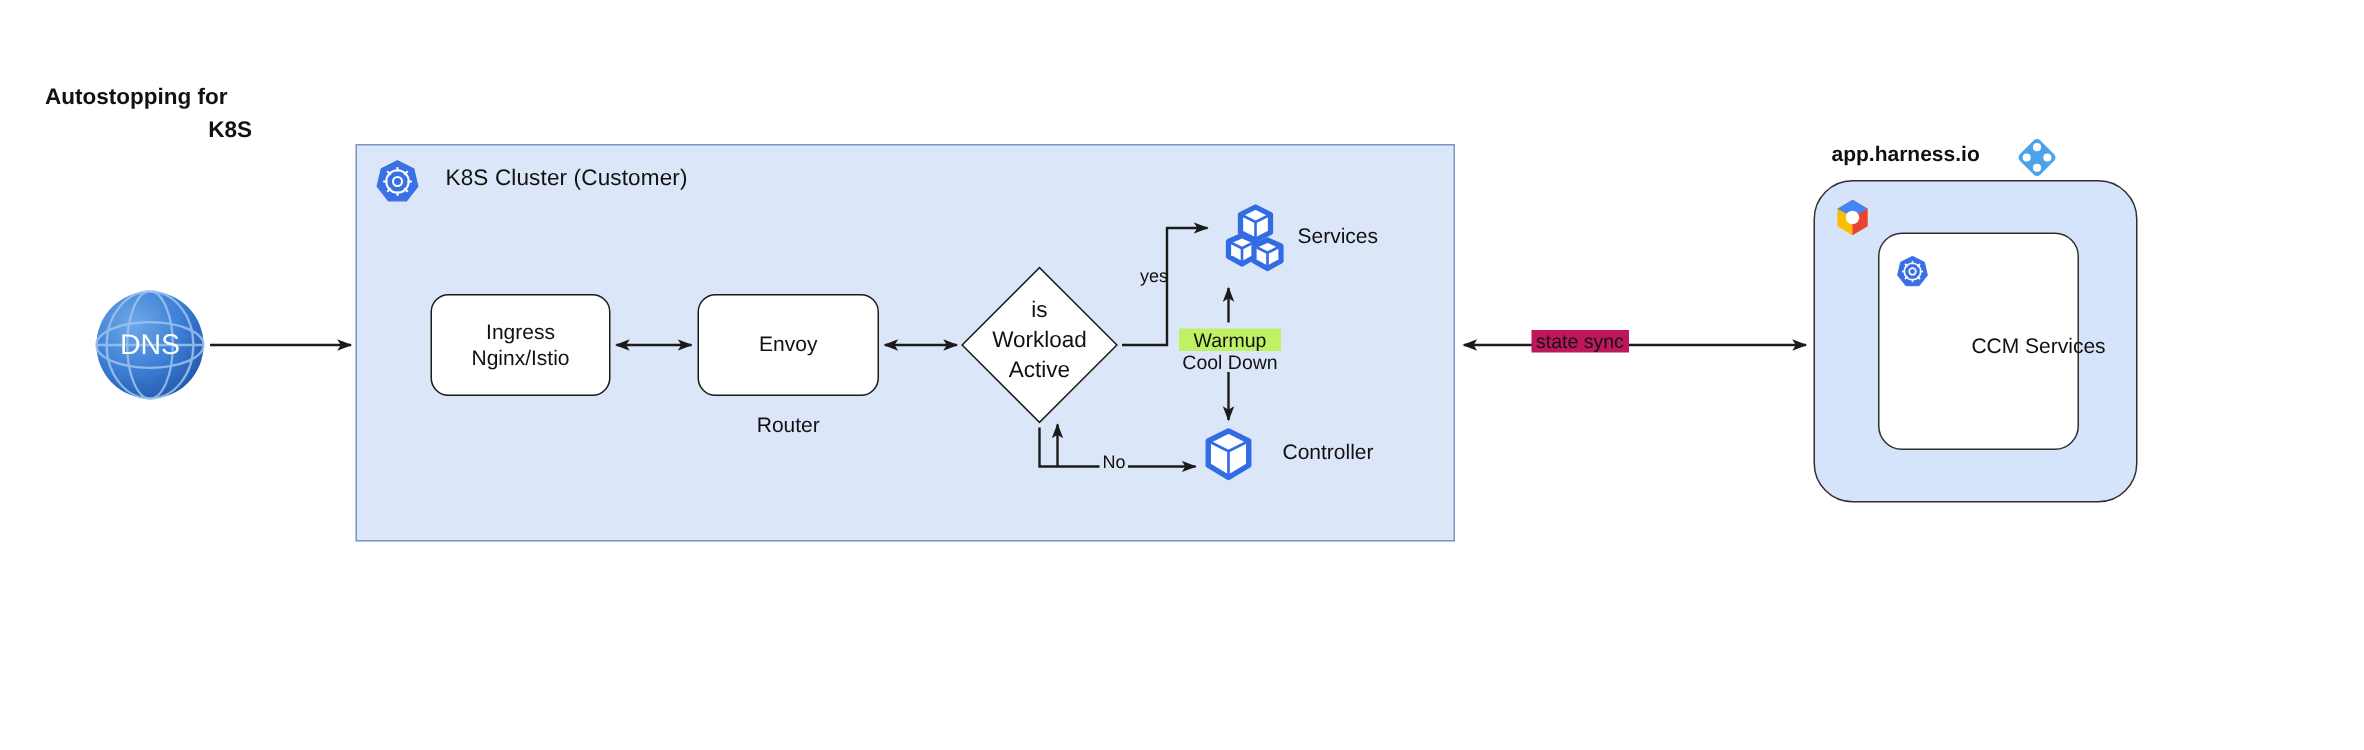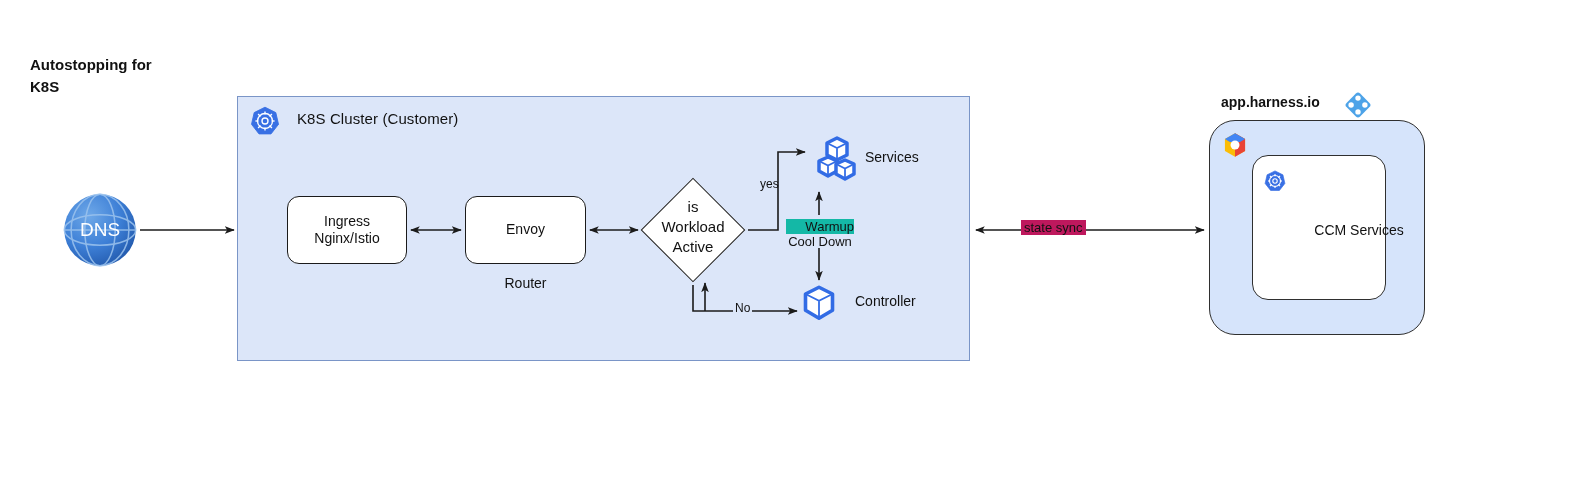--- a/index.html
+++ b/index.html
@@ -10,21 +10,21 @@
   }
   .stage{position:absolute;left:0;top:0;width:1576px;height:472px;}
   .abs{position:absolute;text-align:right;}
 
   
   #diagram-title{
     left:30px;top:32px;width:240px;
     font-size:15px;font-weight:bold;line-height:1.45;
     text-align:left;white-space:pre-line;
   }
-  #diagram-title .l2{display:block;text-align:left;width:138px;}
+  #diagram-title .l2{display:block;text-align:right;width:138px;}
 
   
   #cluster-panel{
     left:237px;top:96px;width:733px;height:265px;
     background:#dce6f9;border:1.5px solid #7a95c7;box-sizing:border-box;
   }
   #cluster-title{
     left:297px;top:110px;font-size:15px;font-weight:normal;letter-spacing:.1px;
   }
 
@@ -78,22 +78,22 @@
 
   
   #services-label{left:865px;top:149px;font-size:14px;}
   #controller-label{left:855px;top:293px;font-size:14px;}
 
   
   #yes-label{left:760px;top:177px;font-size:12px;}
   #no-label{left:733px;top:301px;font-size:12px;background:#dce6f9;padding:0 2px;}
   #state-sync-label{left:1021px;top:220px;font-size:13px;background:#be185d;padding:0 3px;}
   #warmup-label{
-    left:786px;top:219px;width:68px;text-align:right;font-size:13px;
-    background:#14b8a6;
+    left:786px;top:219px;width:68px;text-align:center;font-size:13px;
+    background:#bef264;
   }
   #cooldown-label{
     left:780px;top:234px;width:80px;text-align:center;font-size:13px;
   }
 
   
   #connectors{position:absolute;left:0;top:0;width:1576px;height:500px;pointer-events:none;}
 </style>
 </head>
 <body>

